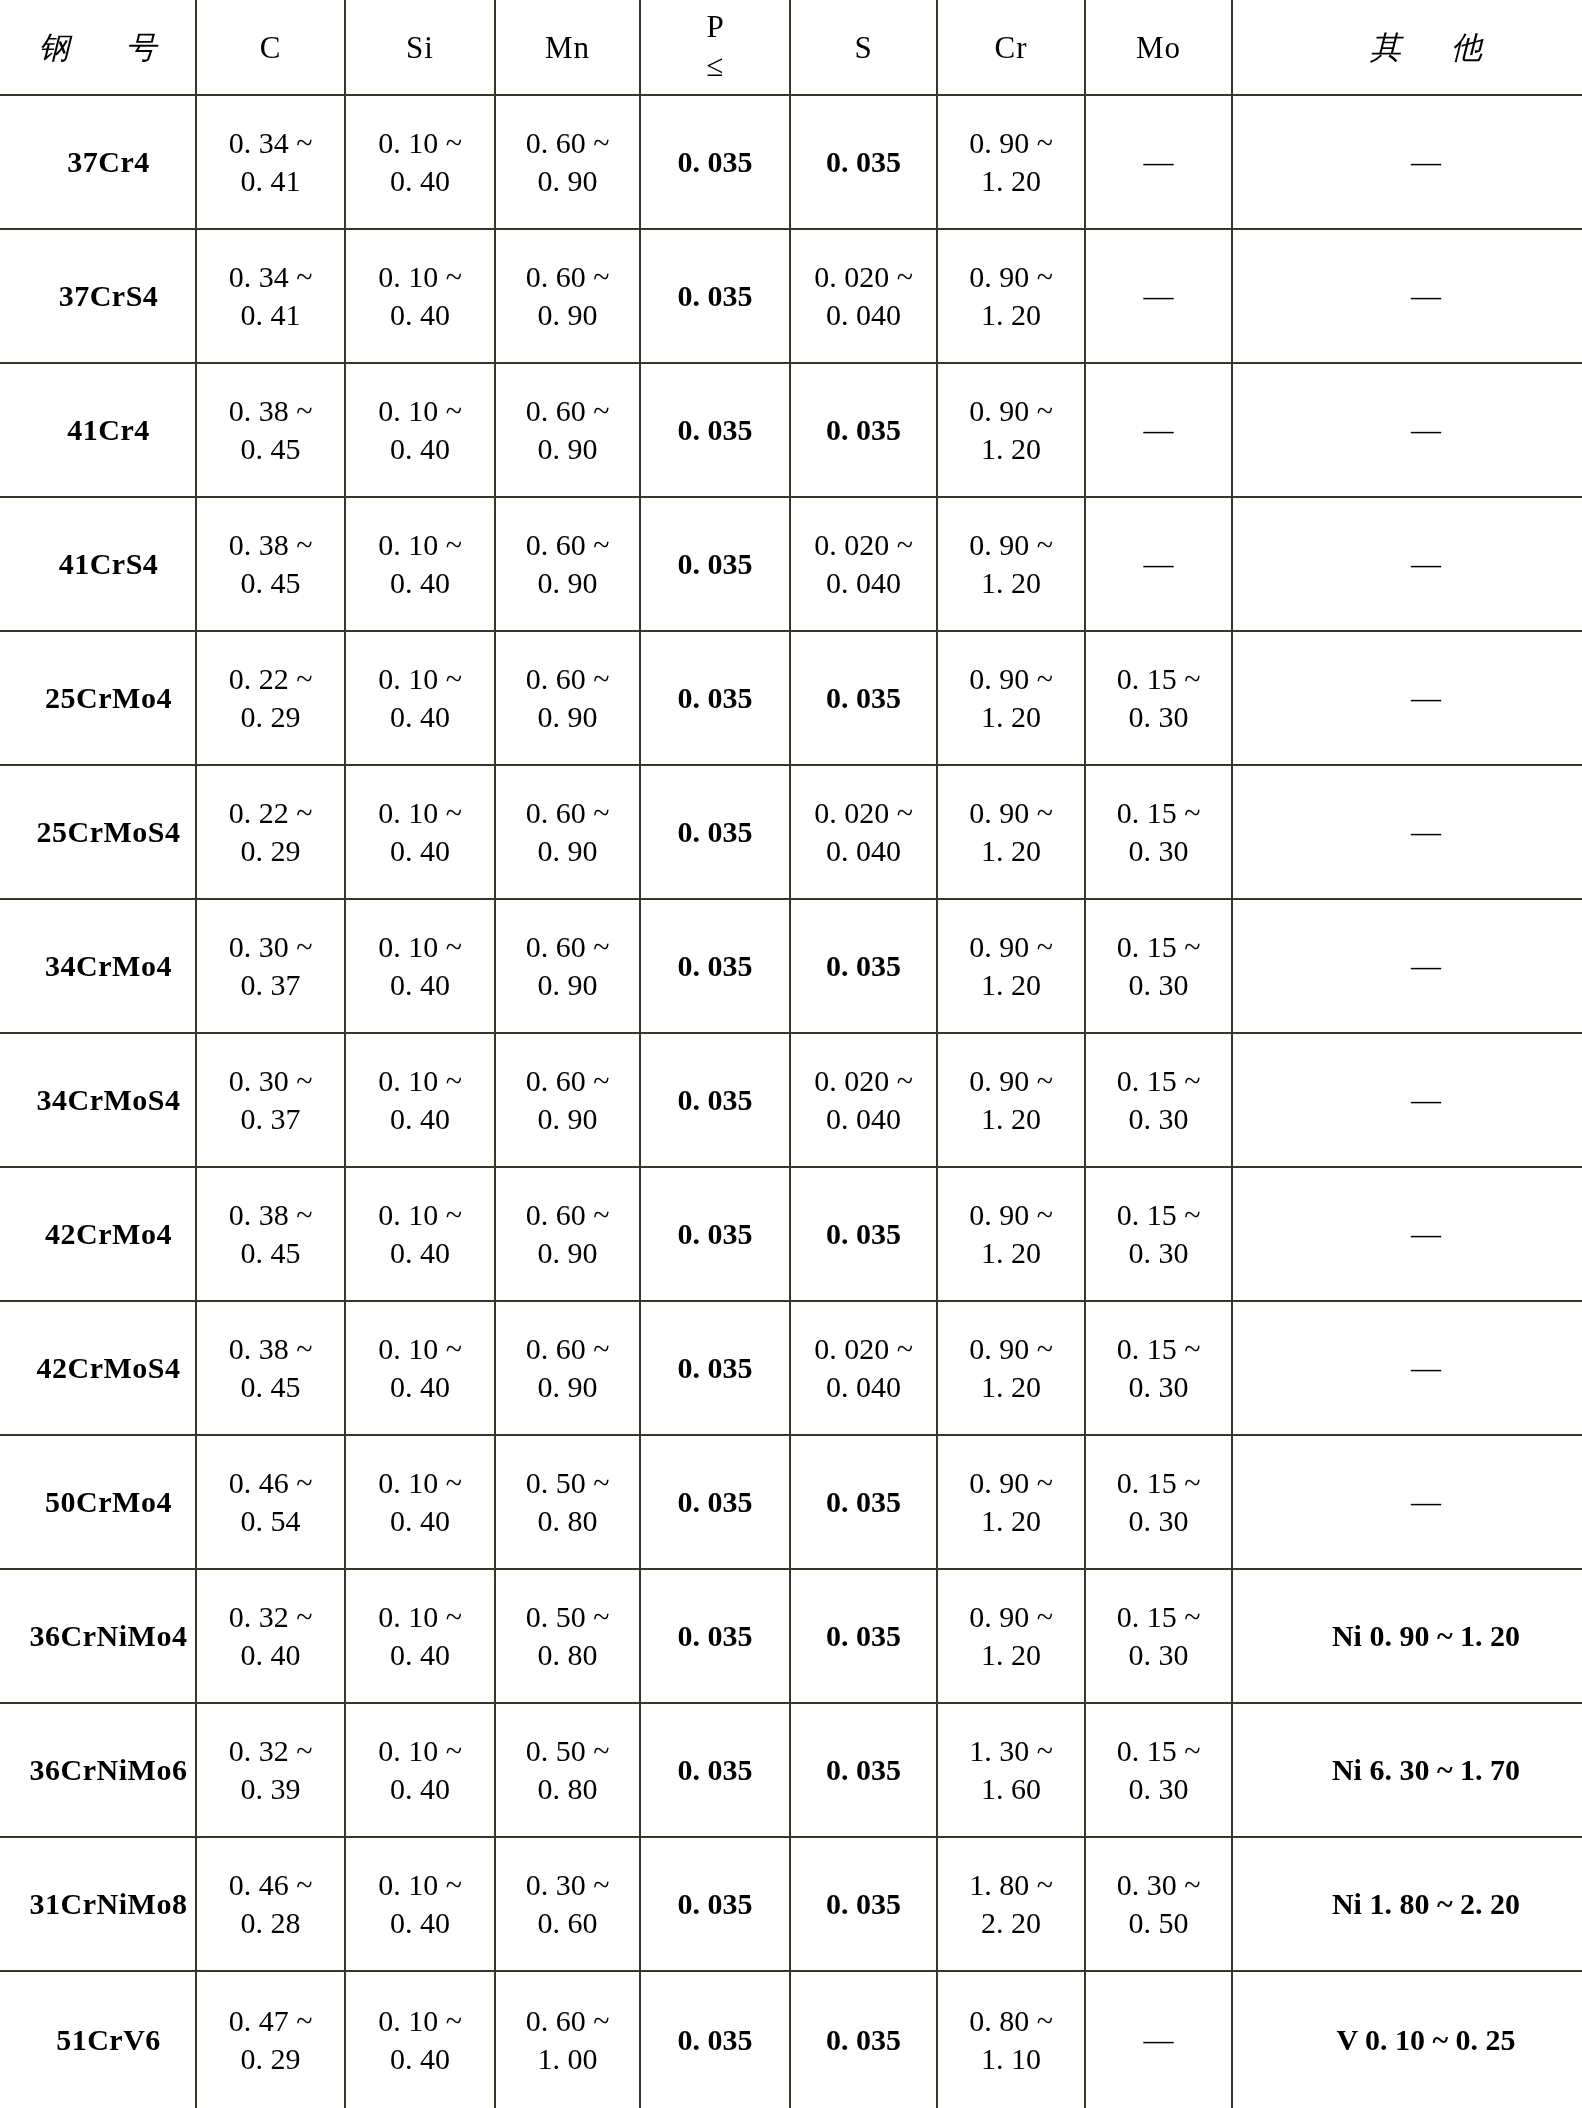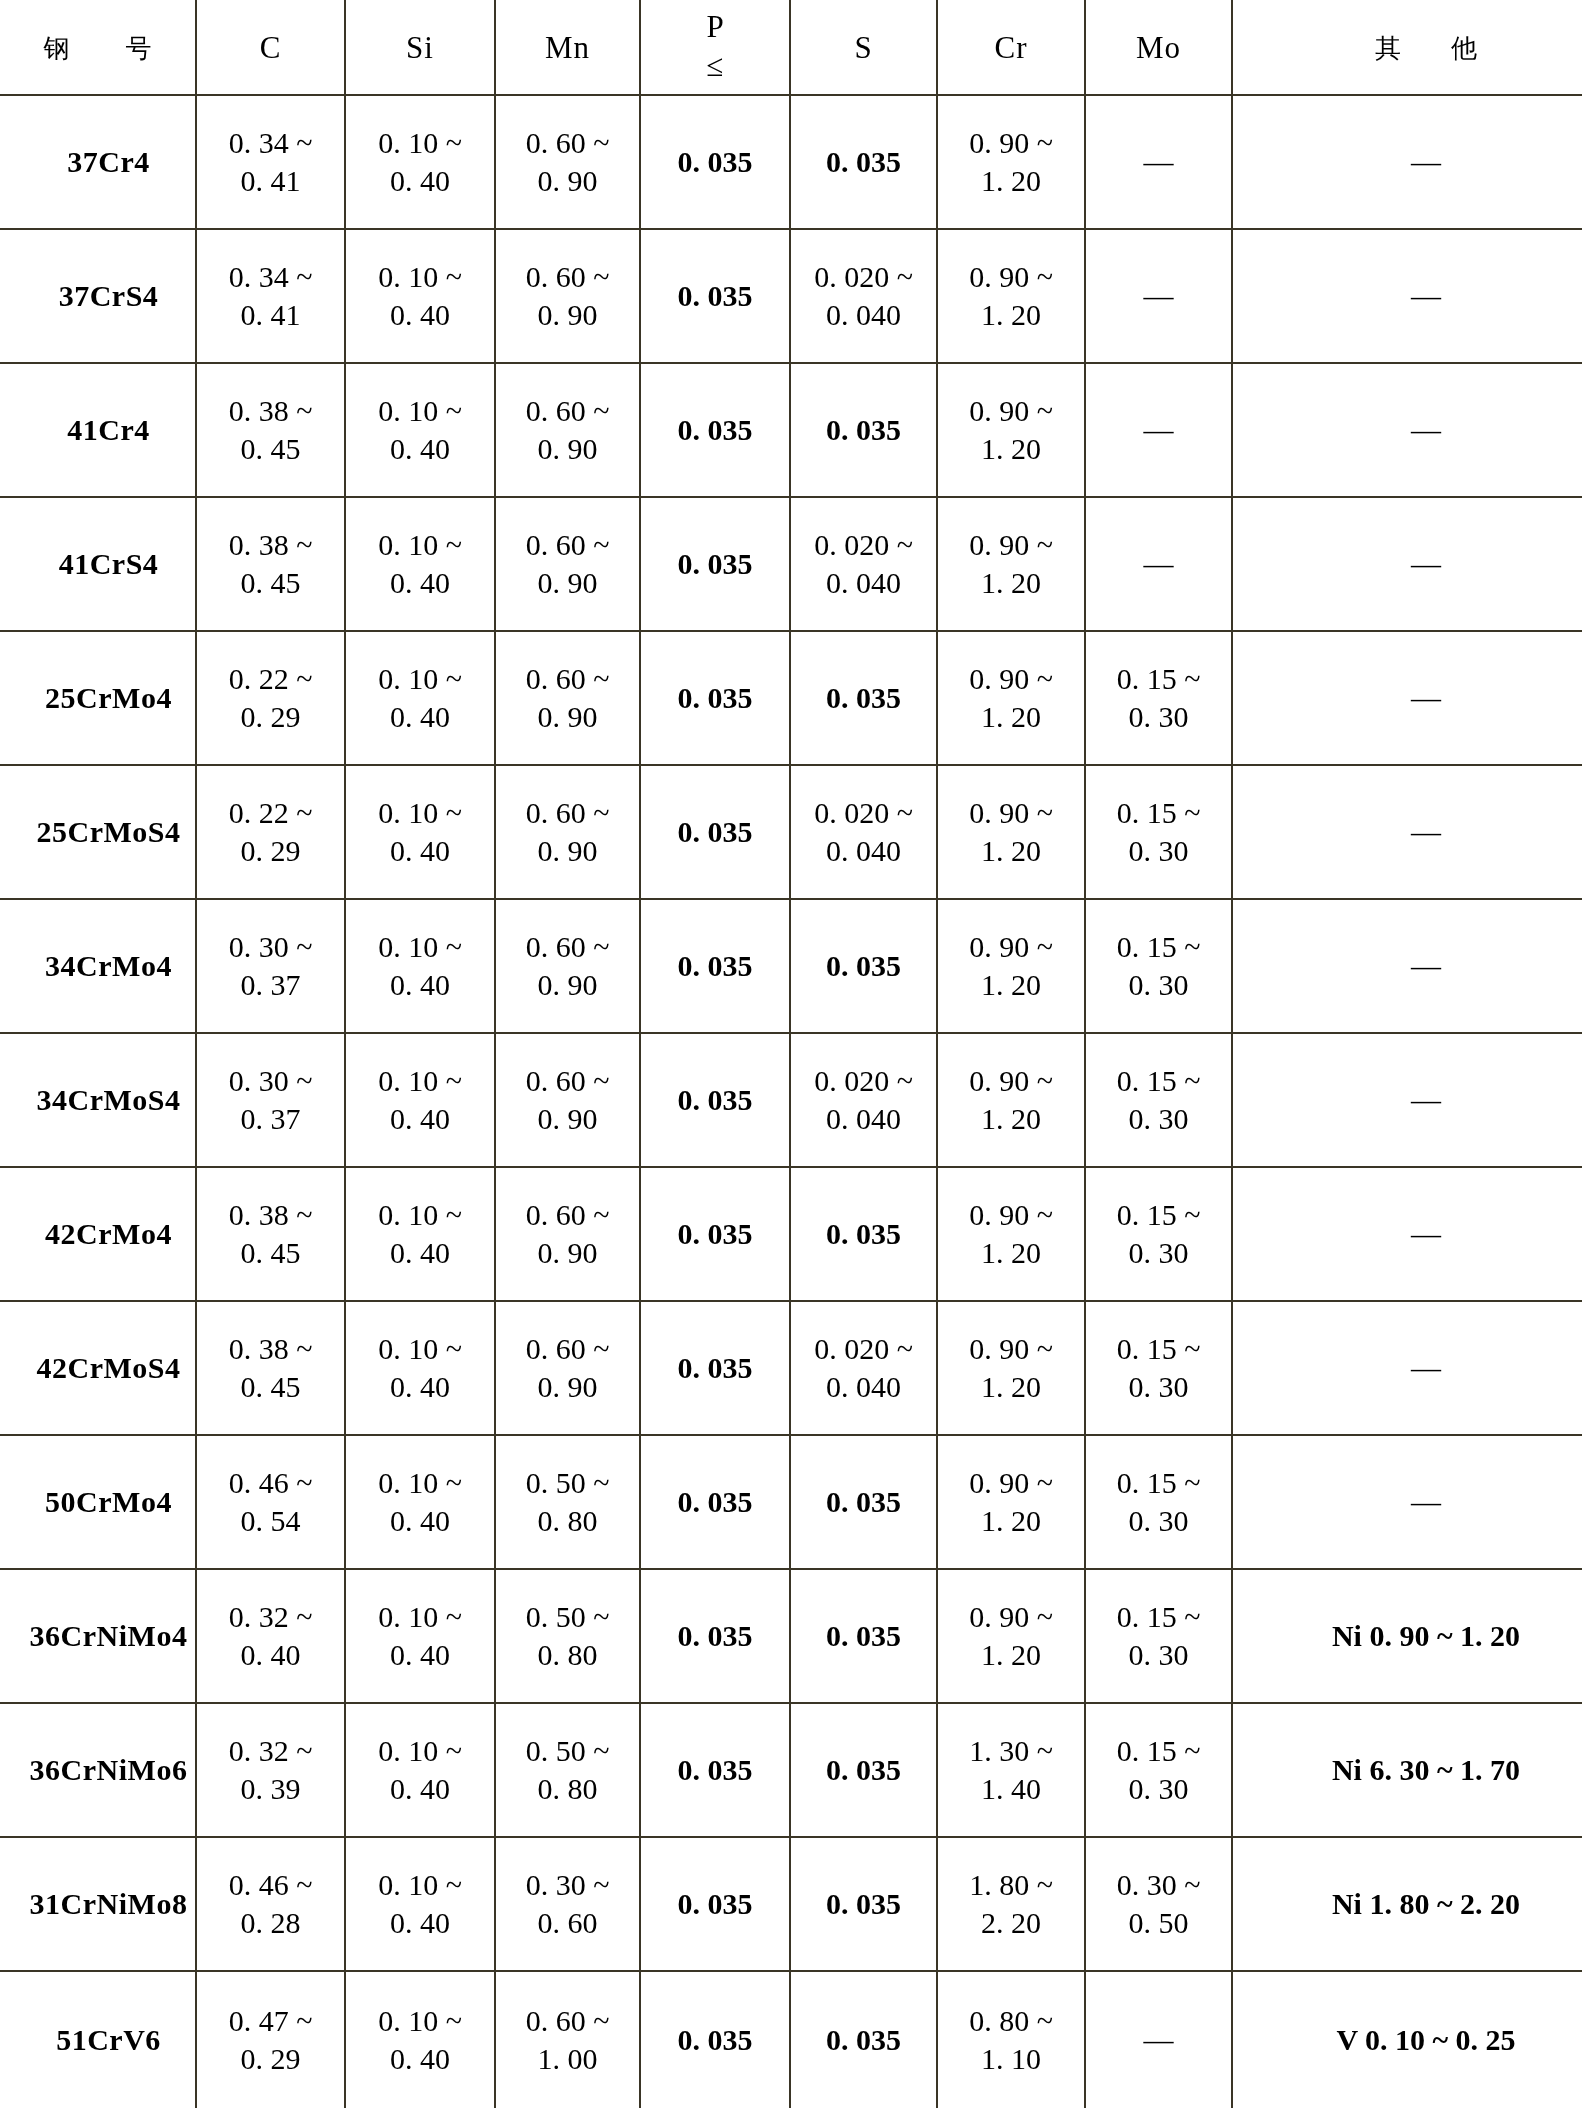--- a/index.html
+++ b/index.html
@@ -60,23 +60,24 @@
     letter-spacing: 0.5px;
     white-space: nowrap;
     font-weight: bold;
   }
 
   .hdr-label {
     font-size: 31px;
     letter-spacing: 1px;
   }
   .hdr-cjk {
-    font-size: 26px;
+    font-size: 31px;
     display: inline-block;
     letter-spacing: 0;
+    font-style: italic;
   }
   .hdr-cjk .gap { display: inline-block; width: 56px; }
   .hdr-cjk .gap-sm { display: inline-block; width: 50px; }
 
   .stack {
     display: flex;
     flex-direction: column;
     align-items: center;
     justify-content: center;
     line-height: 1.28;
@@ -582,21 +583,21 @@
           <div class="stack">
             <span class="ln">0. 50 ~</span>
             <span class="ln">0. 80</span>
           </div>
         </td>
         <td><span class="single">0. 035</span></td>
         <td><span class="single">0. 035</span></td>
         <td>
           <div class="stack">
             <span class="ln">1. 30 ~</span>
-            <span class="ln">1. 40</span>
+            <span class="ln">1. 60</span>
           </div>
         </td>
         <td>
           <div class="stack">
             <span class="ln">0. 15 ~</span>
             <span class="ln">0. 30</span>
           </div>
         </td>
         <td><span class="single">Ni 6. 30 ~ 1. 70</span></td>
       </tr>

